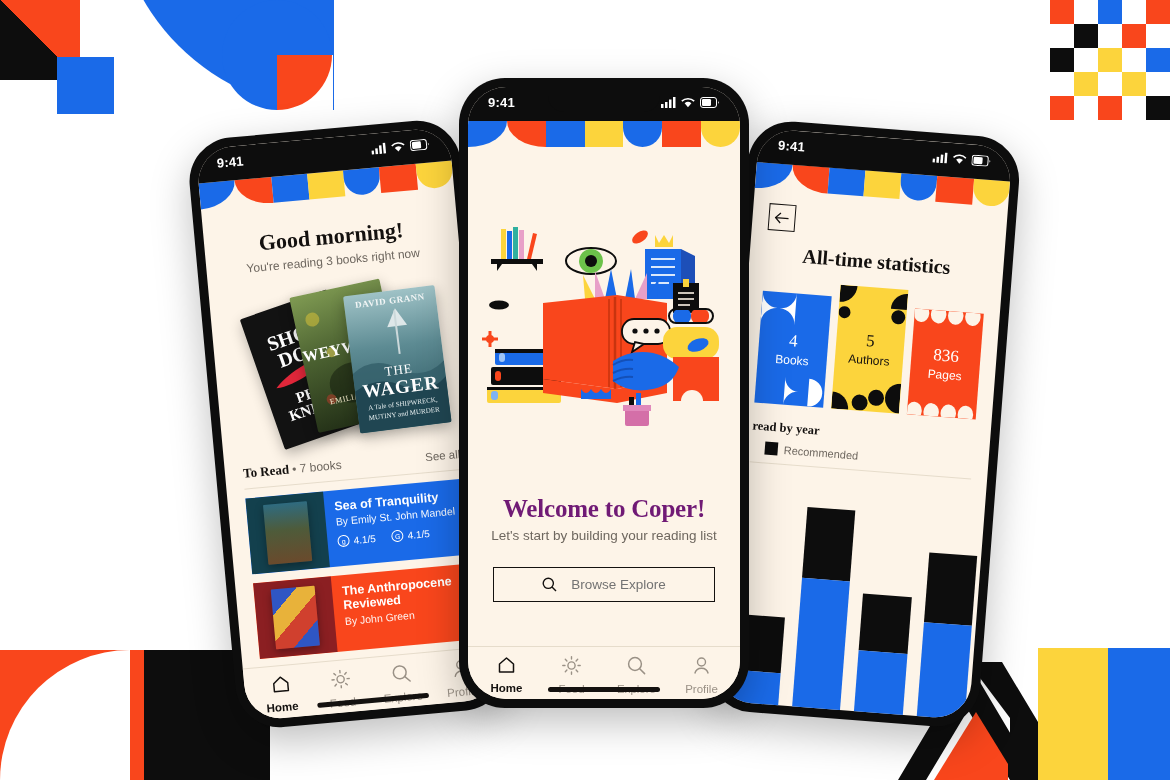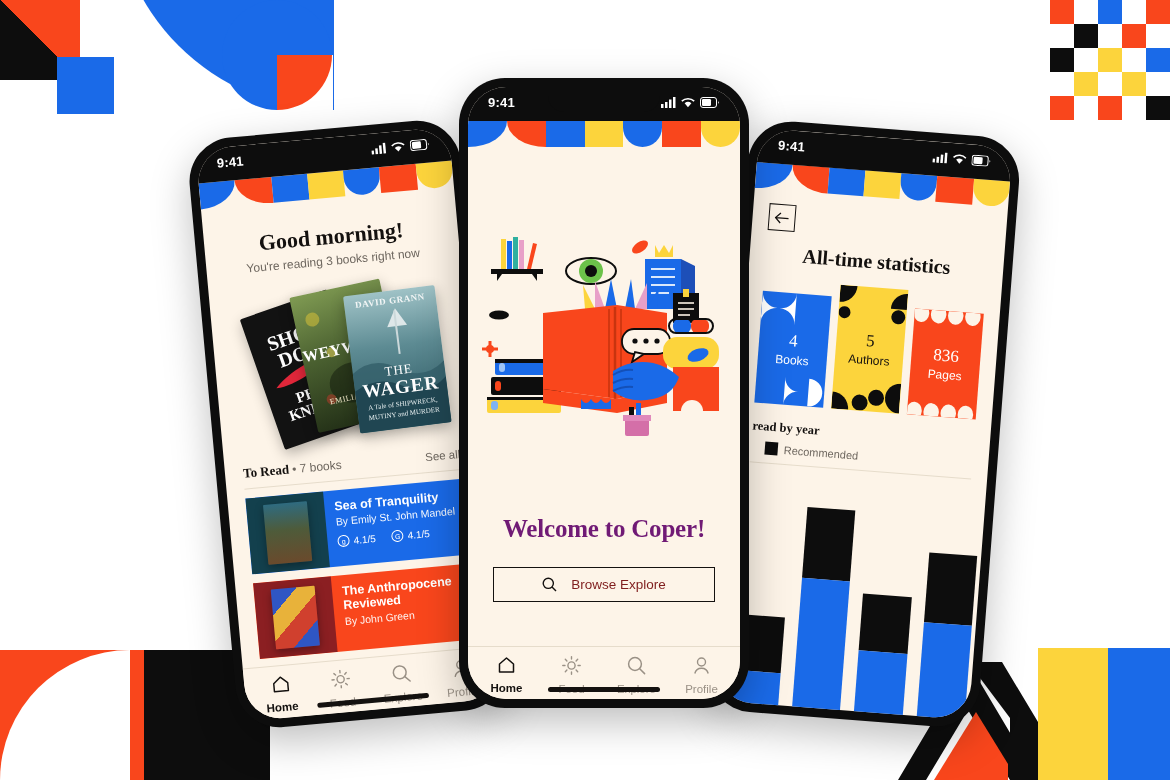--- a/index.html
+++ b/index.html
@@ -95,21 +95,21 @@
   
   .c-content { display: flex; flex-direction: column; height: 100%; }
   .c-illus { flex: 1; display: flex; align-items: center; justify-content: center;
      padding-top: 4px; }
   .c-title { font-family: "Liberation Serif", serif; font-weight: bold;
      font-size: 25px; color: #701a75; text-align: center; letter-spacing: -.2px; }
   .c-sub { font-size: 13.5px; color: #6e675f; text-align: center; margin-top: 5px; }
   .c-btns { padding: 24px 25px 0; }
   .btn { display: flex; align-items: center; justify-content: center; gap: 14px;
      height: 35px; font-size: 13.5px; }
-  .btn-outline { border: 1.5px solid #14110f; color: #7f1d1d; margin-bottom: 11px; }
+  .btn-outline { border: 1.5px solid #14110f; color: #737373; margin-bottom: 11px; }
   .btn-dark { background: #0d0d0d; color: #fdf4e8; }
   .c-foot { height: 86px; }
 
   
   .l-head { text-align: center; padding: 26px 10px 0; }
   .l-title { font-family: "Liberation Serif", serif; font-weight: bold; font-size: 22px;
      color: #14110f; }
   .l-sub { font-size: 12px; color: #6e675f; margin-top: 4px; }
   .covers { position: relative; height: 175px; margin-top: 12px; }
   .cover { position: absolute; width: 92px; height: 138px; border-radius: 2px;
@@ -661,20 +661,21 @@
               <rect x="148" y="188" width="24" height="17" rx="2" fill="#d46fa8"></rect>
               <rect x="146" y="184" width="28" height="6" fill="#e089bb"></rect>
             </g>
 
             <path d="M104 168 q5 8 10 0 q5 8 10 0 q5 8 10 0 l0 10 h-30 z" fill="#1a6ae8"></path>
           </svg>
         </div>
 
         <div>
           <div class="c-title">Welcome to Coper!</div>
+          <div class="c-sub">Let's start by building your reading list</div>
         </div>
 
         <div class="c-btns">
           <div class="btn btn-outline">
             <svg width="15" height="15" viewBox="0 0 15 15">
                 <circle cx="6.3" cy="6.3" r="5.1" stroke="#14110f" stroke-width="1.4" fill="none"></circle>
                 <line x1="10" y1="10" x2="14" y2="14" stroke="#14110f" stroke-width="1.4"></line>
               </svg>
             <span>Browse Explore</span>
           </div>

